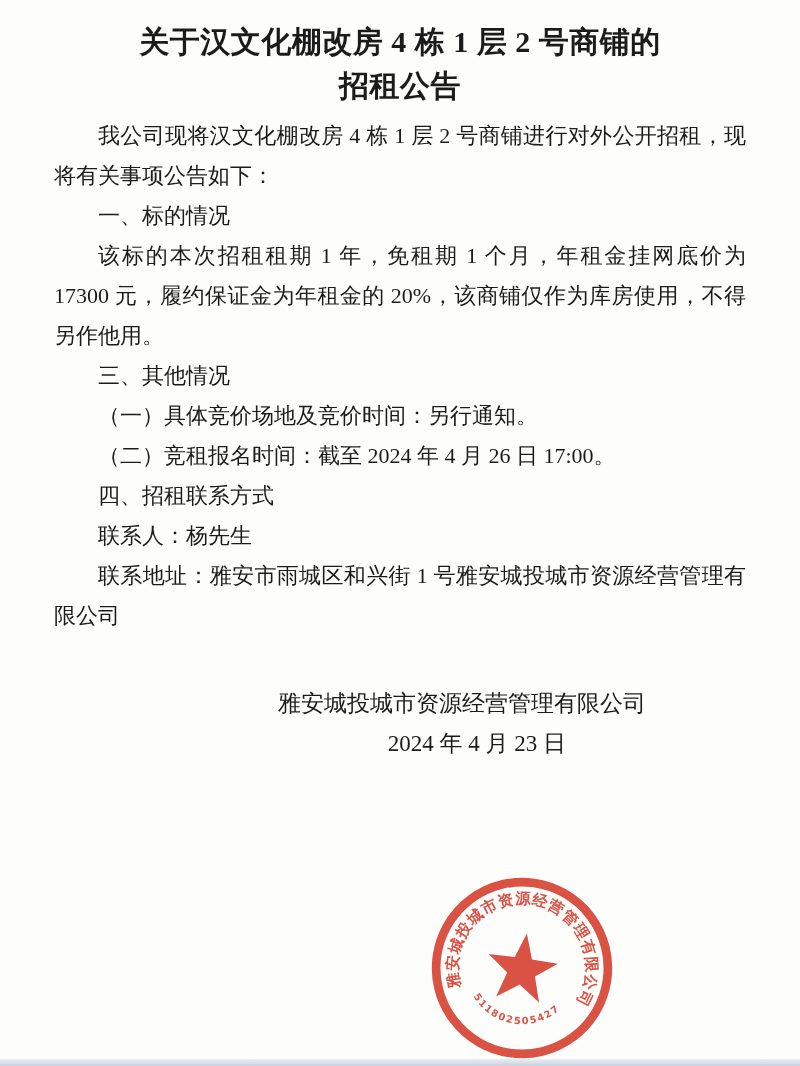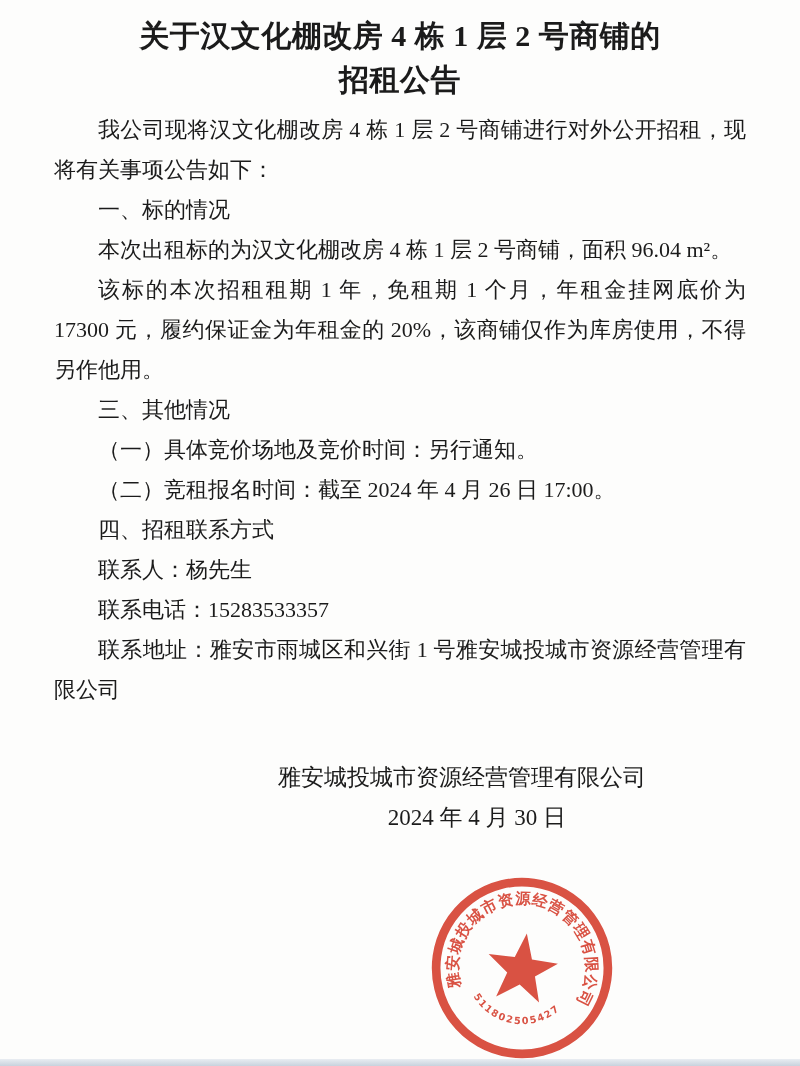--- a/index.html
+++ b/index.html
@@ -12,21 +12,21 @@
     width: 800px;
     height: 1066px;
     margin: 0 auto;
     background: #fdfdfc;
     overflow: hidden;
     color: #1b1b1b;
     font-family: "Liberation Serif", "DejaVu Serif", serif;
   }
   .doc-title {
     margin: 0;
-    padding-top: 14px;
+    padding-top: 20px;
     text-align: center;
     font-size: 30px;
     font-weight: bold;
     line-height: 44px;
     letter-spacing: 0.5px;
   }
   .doc-title .title-line { display: block; }
   .doc-body {
     margin-top: 8px;
     padding: 0 54px;
@@ -89,33 +89,31 @@
 <div class="page">
 
   <h1 class="doc-title">
     <span class="title-line">关于汉文化棚改房 4 栋 1 层 2 号商铺的</span>
     <span class="title-line">招租公告</span>
   </h1>
 
   <div class="doc-body">
     <p>我公司现将汉文化棚改房 4 栋 1 层 2 号商铺进行对外公开招租，现将有关事项公告如下：</p>
     <p>一、标的情况</p>
-    <p>本次出租标的为汉文化棚改房 4 栋 1 层 2 号商铺，面积 96.04 m²。</p>
     <p>该标的本次招租租期 1 年，免租期 1 个月，年租金挂网底价为 17300 元，履约保证金为年租金的 20%，该商铺仅作为库房使用，不得另作他用。</p>
     <p>三、其他情况</p>
     <p>（一）具体竞价场地及竞价时间：另行通知。</p>
     <p>（二）竞租报名时间：截至 2024 年 4 月 26 日 17:00。</p>
     <p>四、招租联系方式</p>
     <p>联系人：杨先生</p>
-    <p>联系电话：15283533357</p>
     <p>联系地址：雅安市雨城区和兴街 1 号雅安城投城市资源经营管理有限公司</p>
 
     <div class="signature-block">
       <div class="sig-company">雅安城投城市资源经营管理有限公司</div>
-      <div class="sig-date">2024 年 4 月 30 日</div>
+      <div class="sig-date">2024 年 4 月 23 日</div>
     </div>
   </div>
 
   <svg class="company-seal" viewBox="0 0 180 180" xmlns="http://www.w3.org/2000/svg">
     <defs>
       <path id="sealArcTop" d="M 32.9 116.6 A 63 63 0 1 1 147.1 116.6" fill="none"></path>
       <path id="sealArcBottom" d="M 46.7 123.9 A 55 55 0 0 0 133.3 123.9" fill="none"></path>
     </defs>
     <circle cx="90" cy="90" r="84" fill="none" stroke-width="8.5" stroke="#d63a2a"></circle>
     <polygon points="90,56 98.5,80.4 124.2,80.9 103.7,96.4 111.2,121.1 90,106.4 68.8,121.1 76.3,96.4 55.8,80.9 81.5,80.4" fill="#d63a2a"></polygon>

